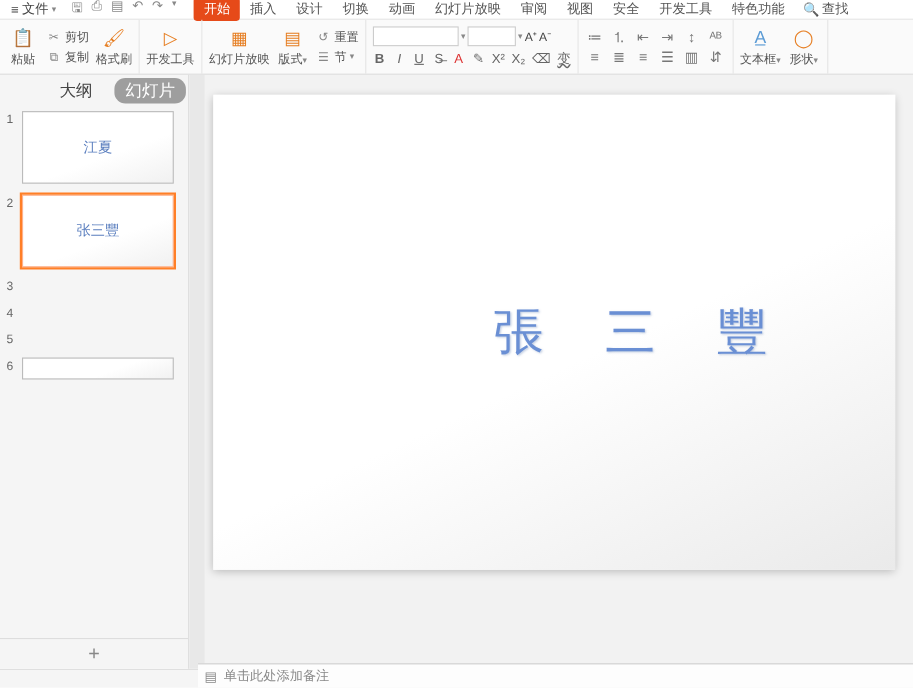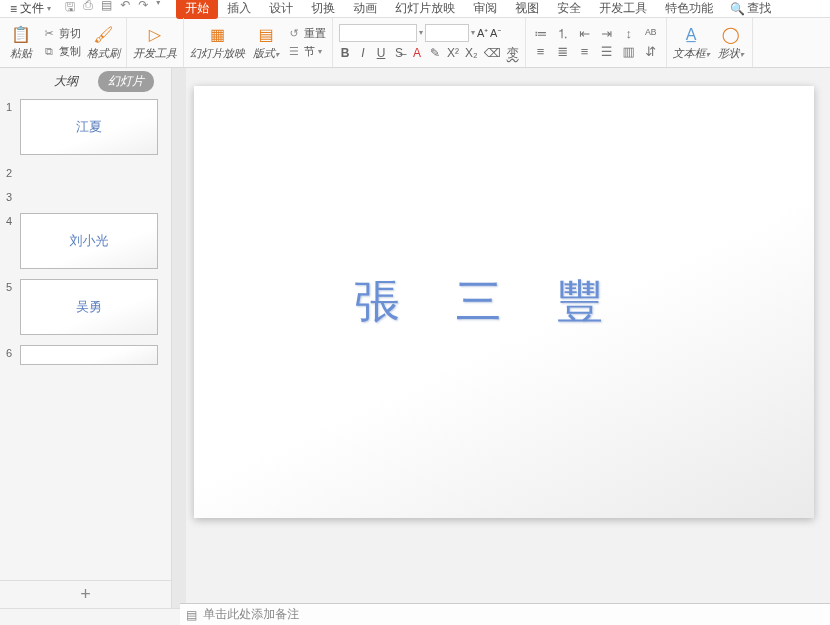--- a/index.html
+++ b/index.html
@@ -14,48 +14,48 @@
 .menu-tab { padding: 2px 9px; cursor: pointer; color: #555; }
 .menu-tab.active { background: #e64a19; color: #fff; border-radius: 3px; }
 .menu-search { display: flex; align-items: center; gap: 2px; margin-left: 6px; cursor: pointer; color: #555; }
 
 
 .ribbon { display: flex; height: 50px; border-bottom: 1px solid #d8d8d8; background: #fafafa; }
 .ribbon-group { display: flex; flex-direction: column; justify-content: center; align-items: center; padding: 2px 6px; border-right: 1px solid #e5e5e5; }
 .ribbon-group-row { display: flex; align-items: center; gap: 6px; }
 .rbtn { display: flex; flex-direction: column; align-items: center; justify-content: center; gap: 1px; cursor: pointer; font-size: 11px; color: #555; min-width: 30px; }
 .rbtn .ic { width: 20px; height: 20px; display: flex; align-items: center; justify-content: center; color: #e67e22; font-size: 16px; }
-.rbtn small { font-size: 11px; font-style: italic; }
+.rbtn small { font-size: 11px; }
 .small-btn { display: flex; align-items: center; gap: 3px; font-size: 11px; cursor: pointer; color: #555; padding: 1px 0; }
 .small-btn .ic2 { width: 14px; height: 14px; display: inline-flex; align-items: center; justify-content: center; color: #888; }
 .font-combo { display: flex; align-items: center; gap: 2px; }
 .font-combo input { border: 1px solid #ccc; height: 18px; font-size: 11px; padding: 0 3px; }
 .font-name { width: 78px; }
 .font-size { width: 44px; }
 .fmt-row { display: flex; gap: 6px; align-items: center; font-size: 12px; color: #666; }
 .fmt-row span { cursor: pointer; min-width: 12px; text-align: center; }
 .para-grid { display: grid; grid-template-columns: repeat(6, 18px); grid-template-rows: 16px 16px; gap: 2px 4px; }
 .para-grid span { cursor: pointer; color: #777; font-size: 13px; display: flex; align-items: center; justify-content: center; }
 
 
 .workspace { display: flex; height: 540px; }
 .sidebar { width: 172px; background: #f5f5f5; border-right: 1px solid #ddd; display: flex; flex-direction: column; }
-.side-head { display: flex; align-items: center; gap: 10px; padding: 3px 0 3px 44px; font-size: 12px; font-style: italic; }
+.side-head { display: flex; align-items: center; gap: 10px; padding: 3px 0 3px 44px; font-size: 15px; }
 .side-head .tab-btn { padding: 2px 10px; border-radius: 10px; cursor: pointer; }
 .side-head .tab-btn.active { background: #9e9e9e; color: #fff; }
 .thumbs { flex: 1; overflow-y: auto; padding: 4px 6px; }
 .thumb-row { display: flex; align-items: flex-start; gap: 4px; margin-bottom: 10px; }
 .thumb-num { width: 10px; font-size: 11px; color: #666; padding-top: 2px; }
-.thumb { width: 138px; height: 56px; background: linear-gradient(160deg, #fff 0%, #fff 60%, #f1f1f1 100%); border: 1px solid #bbb; display: flex; align-items: center; justify-content: center; font-family: "STKaiti","KaiTi",serif; color: #5b7fbf; font-size: 13px; cursor: pointer; position: relative; }
+.thumb { width: 138px; height: 66px; background: linear-gradient(160deg, #fff 0%, #fff 60%, #f1f1f1 100%); border: 1px solid #bbb; display: flex; align-items: center; justify-content: center; font-family: "STKaiti","KaiTi",serif; color: #5b7fbf; font-size: 13px; cursor: pointer; position: relative; }
 .thumb.selected { outline: 2px solid #ff7f27; outline-offset: 0; border-color: #ffb089; }
 .add-slide { display: flex; align-items: center; justify-content: center; height: 28px; border-top: 1px solid #ddd; cursor: pointer; font-size: 18px; color: #888; }
 
 .canvas-area { flex: 1; background: #f2f2f2; padding: 18px 0 0 22px; overflow: hidden; position: relative; }
 .ruler-gap { position: absolute; left: 0; top: 0; width: 14px; height: 100%; background: #e8e8e8; }
-.slide { width: 620px; height: 432px; background: linear-gradient(155deg, #ffffff 0%, #ffffff 55%, #eaeaea 100%); box-shadow: 0 2px 8px rgba(0,0,0,0.25); display: flex; align-items: center; justify-content: flex-start; }
+.slide { width: 620px; height: 432px; background: linear-gradient(155deg, #ffffff 0%, #ffffff 55%, #eaeaea 100%); box-shadow: 0 2px 8px rgba(0,0,0,0.25); display: flex; align-items: center; justify-content: center; }
 .slide-text { font-family: "STKaiti","KaiTi","FangSong",serif; font-size: 46px; color: #6a8fd4; letter-spacing: 22px; text-shadow: 1px 1px 2px rgba(100,130,180,0.4); padding-left: 160px; }
 
 .notes { position: absolute; left: 180px; bottom: 0; right: 0; height: 22px; border-top: 1px solid #ccc; background: #fdfdfd; display: flex; align-items: center; gap: 6px; padding: 0 6px; font-size: 12px; color: #888; }
 .statusbar { height: 17px; background: #f5f5f5; border-top: 1px solid #ddd; }
 
 .tri { font-size: 8px; color: #888; }
 </style>
 </head>
 <body>
 
@@ -211,35 +211,32 @@
     </div>
     <div class="thumbs">
       <div class="thumb-row">
         <div class="thumb-num">1</div>
         <div class="thumb">
             <span>江夏</span>
           </div>
       </div>
       <div class="thumb-row">
         <div class="thumb-num">2</div>
+        <div class="thumb selected">
+            <span>张三豐</span>
+          </div>
       </div>
       <div class="thumb-row">
         <div class="thumb-num">3</div>
       </div>
       <div class="thumb-row">
         <div class="thumb-num">4</div>
-        <div class="thumb">
-            <span>刘小光</span>
-          </div>
       </div>
       <div class="thumb-row">
         <div class="thumb-num">5</div>
-        <div class="thumb">
-            <span>吴勇</span>
-          </div>
       </div>
       <div class="thumb-row">
         <div class="thumb-num">6</div>
         <div class="thumb" style="height:20px;">
             <span></span>
           </div>
       </div>
     </div>
     <div class="add-slide">
       <span>+</span>

